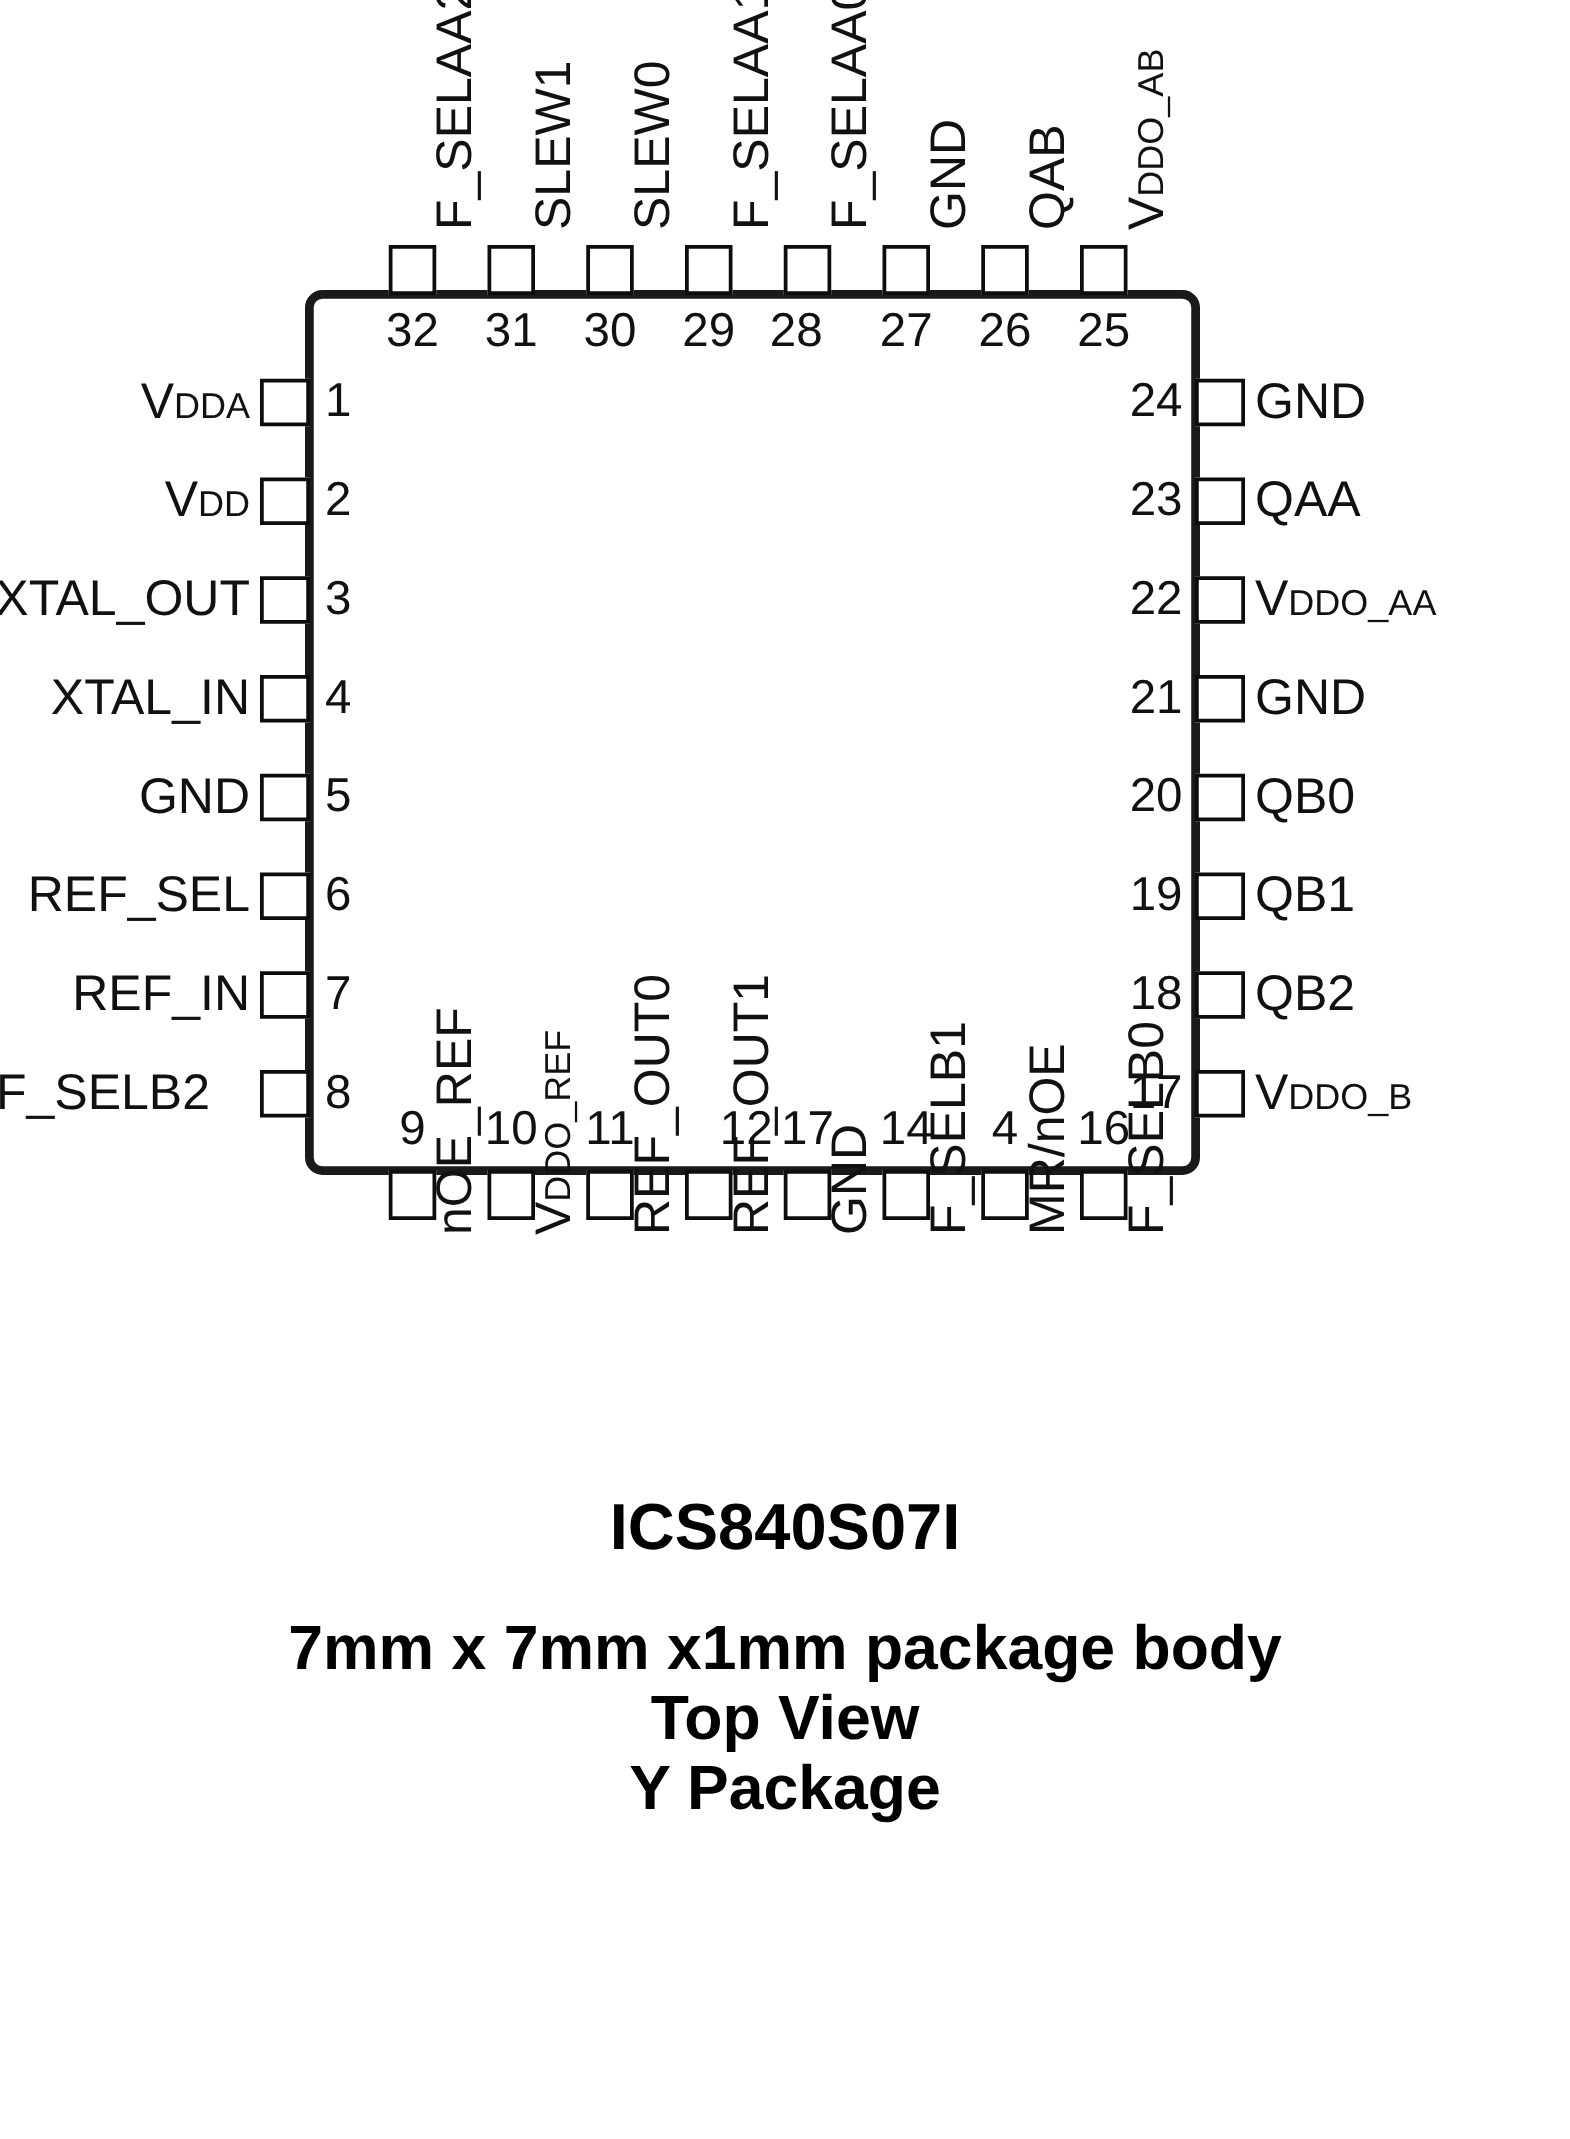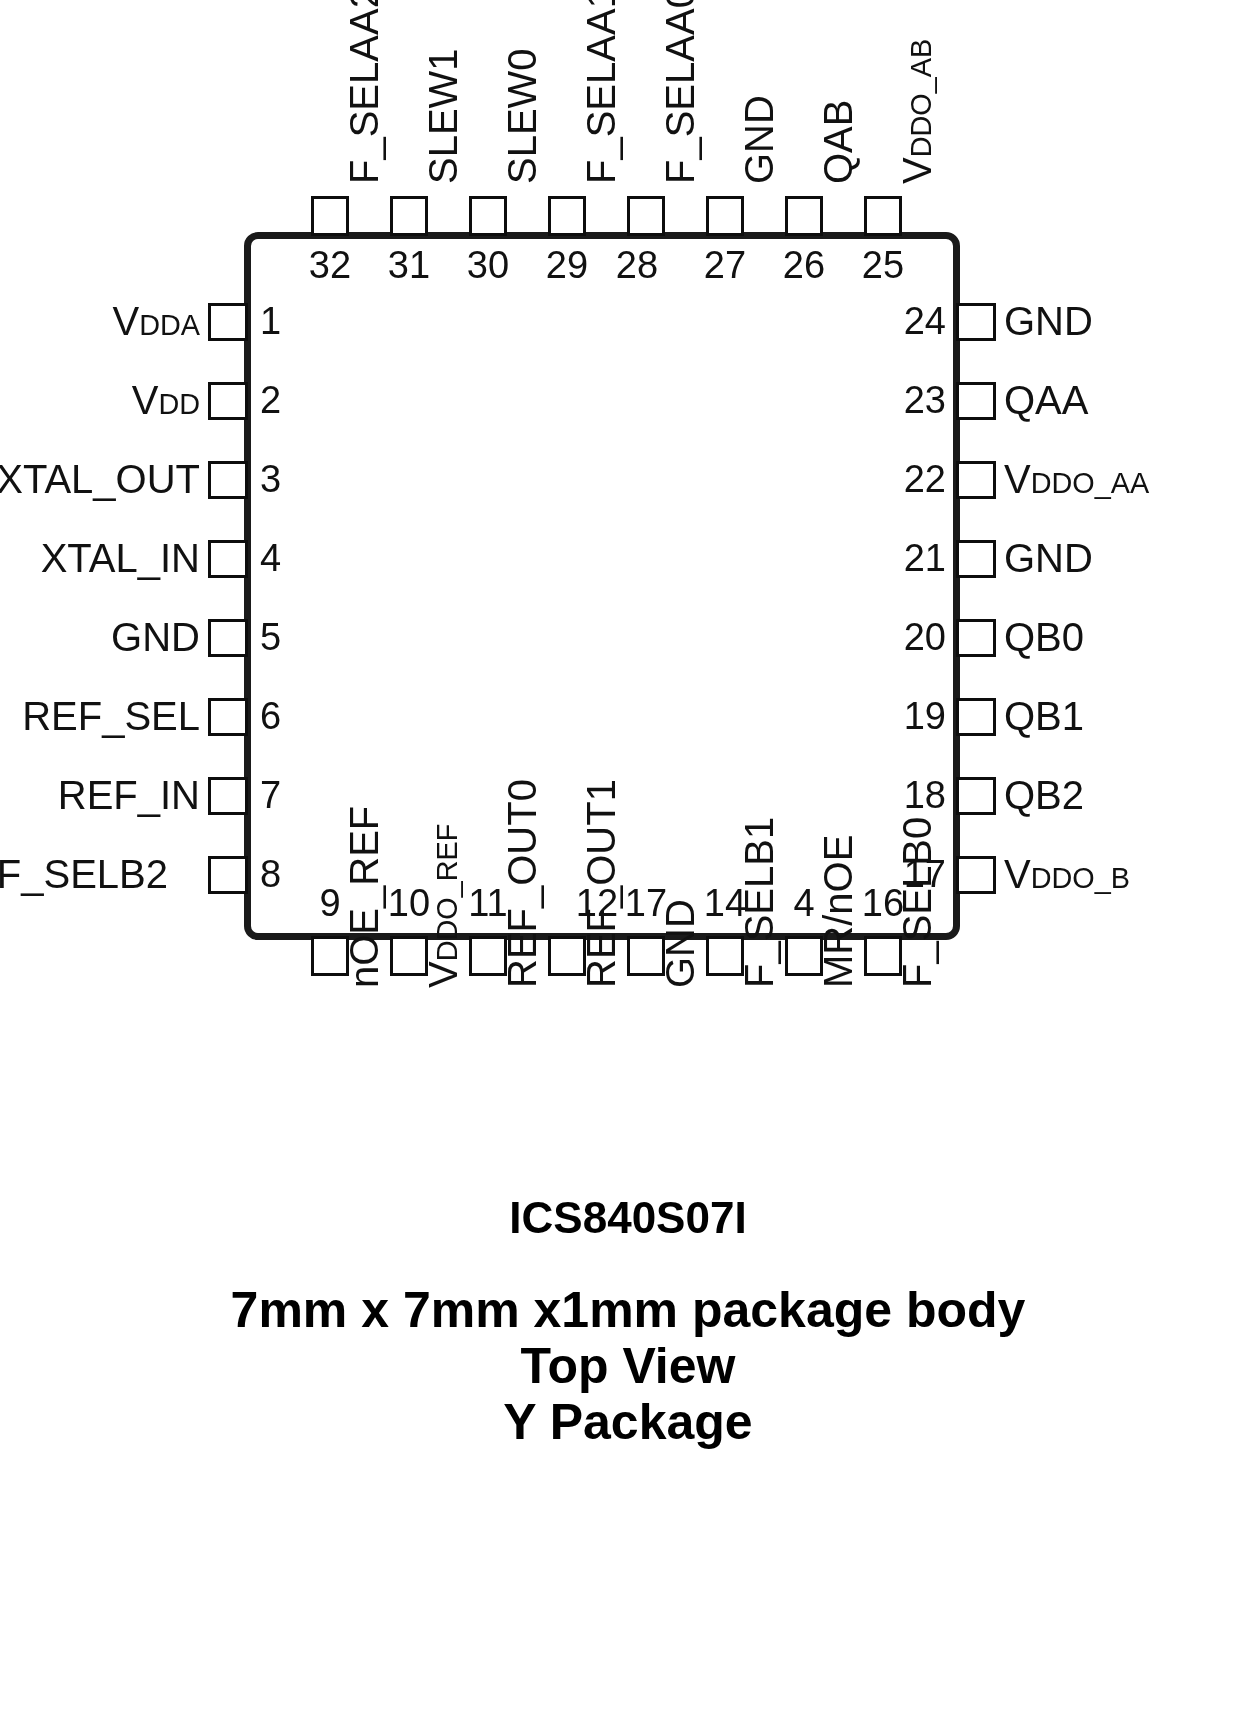--- a/index.html
+++ b/index.html
@@ -80,21 +80,21 @@
 
   
   #caption {
     position: absolute;
     left: 0;
     top: 1196px;
     width: 1256px;
     text-align: center;
   }
   #part-number {
-    font-size: 44px;
+    font-size: 52px;
     font-weight: 700;
     letter-spacing: 0px;
     color: #000000;
     line-height: 1;
     margin-bottom: 42px;
   }
   .cap-line {
     font-size: 50px;
     font-weight: 700;
     color: #000000;

